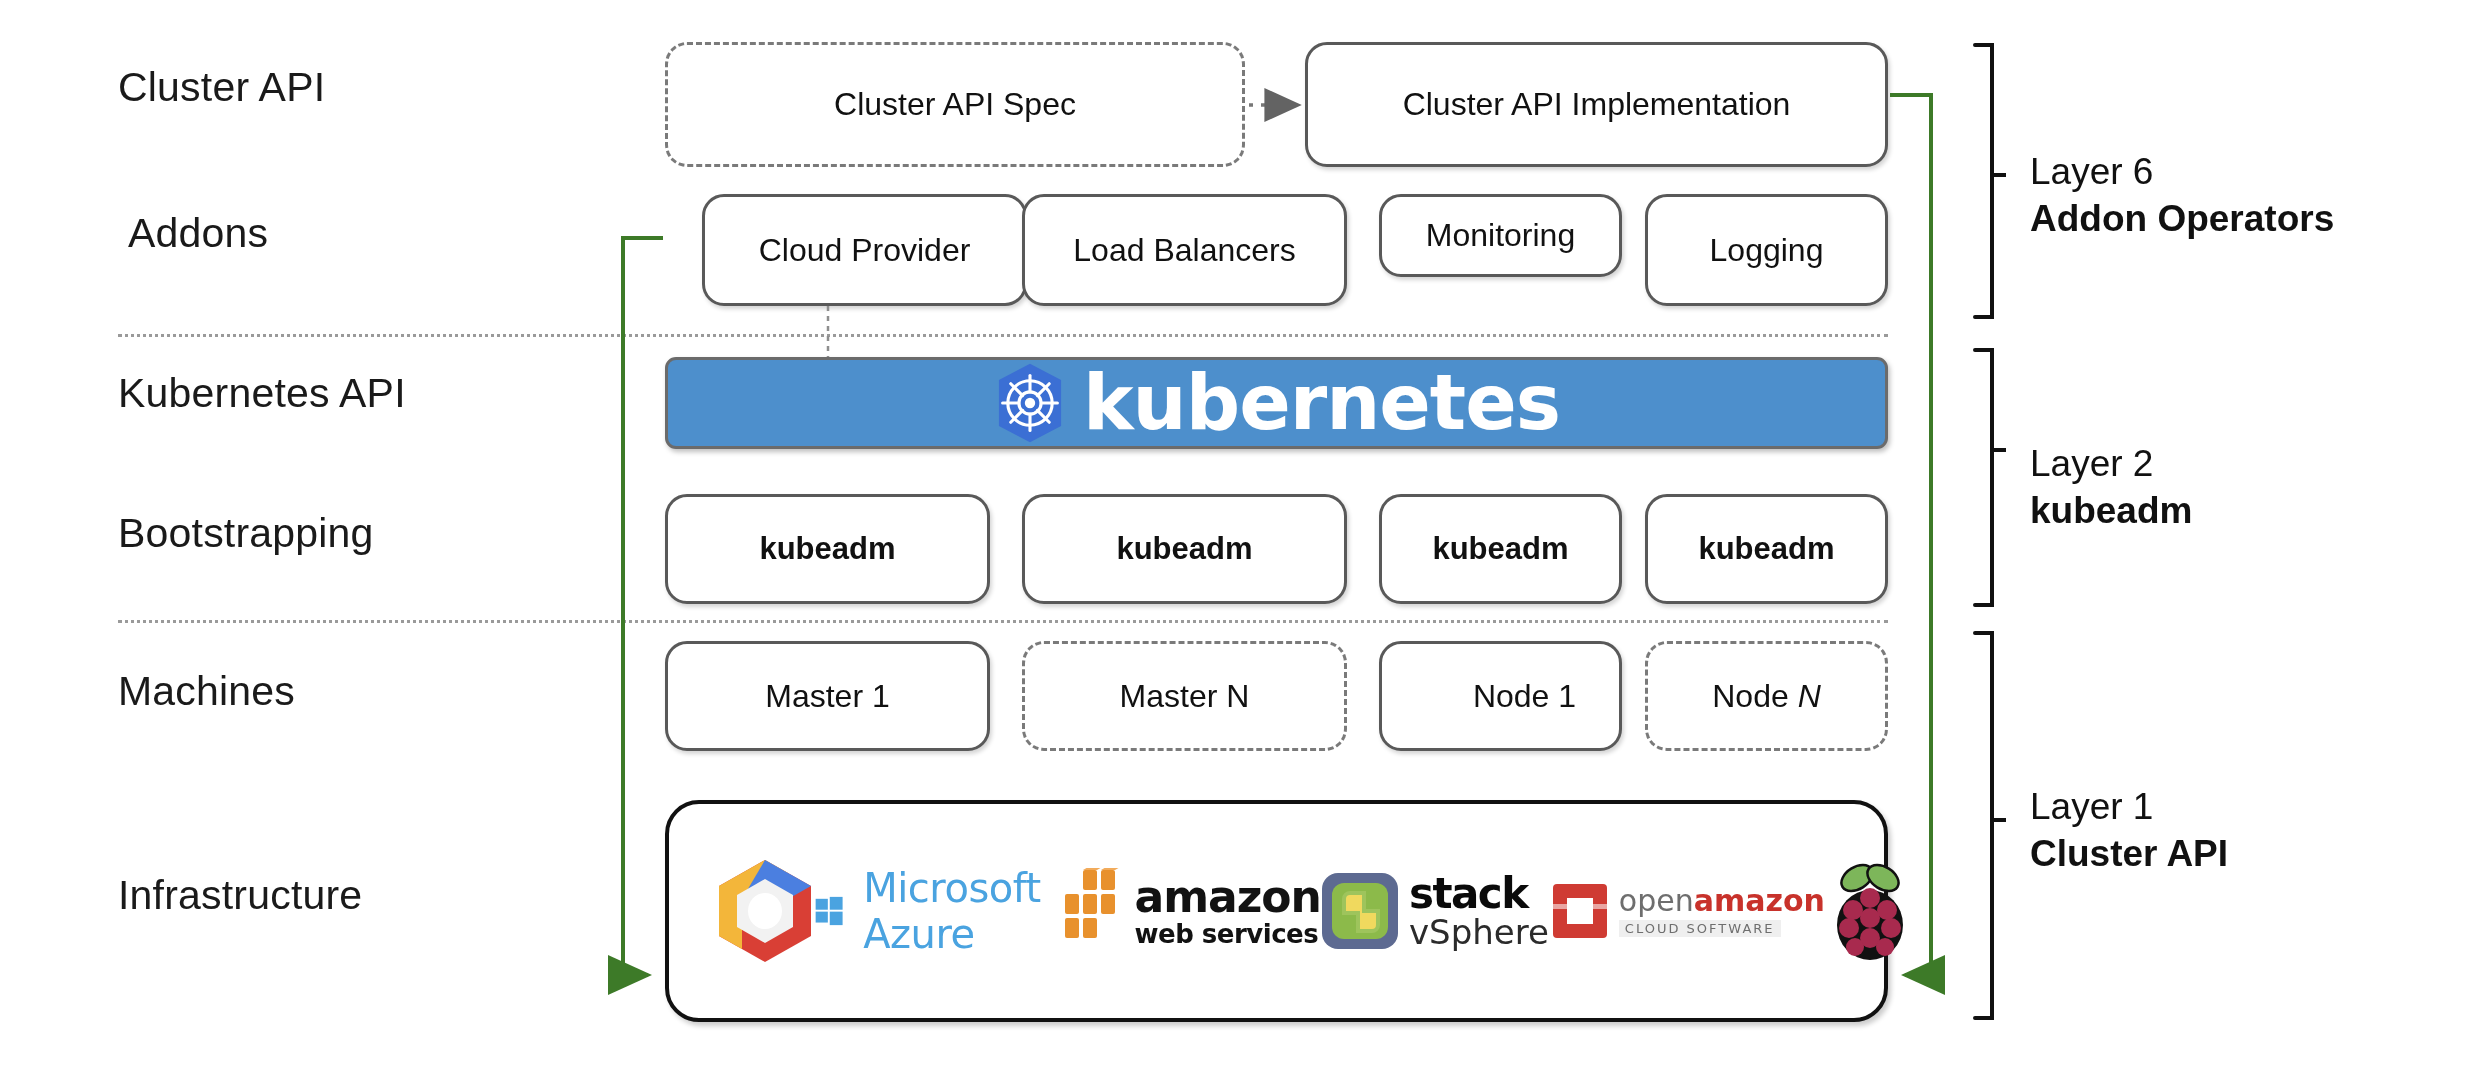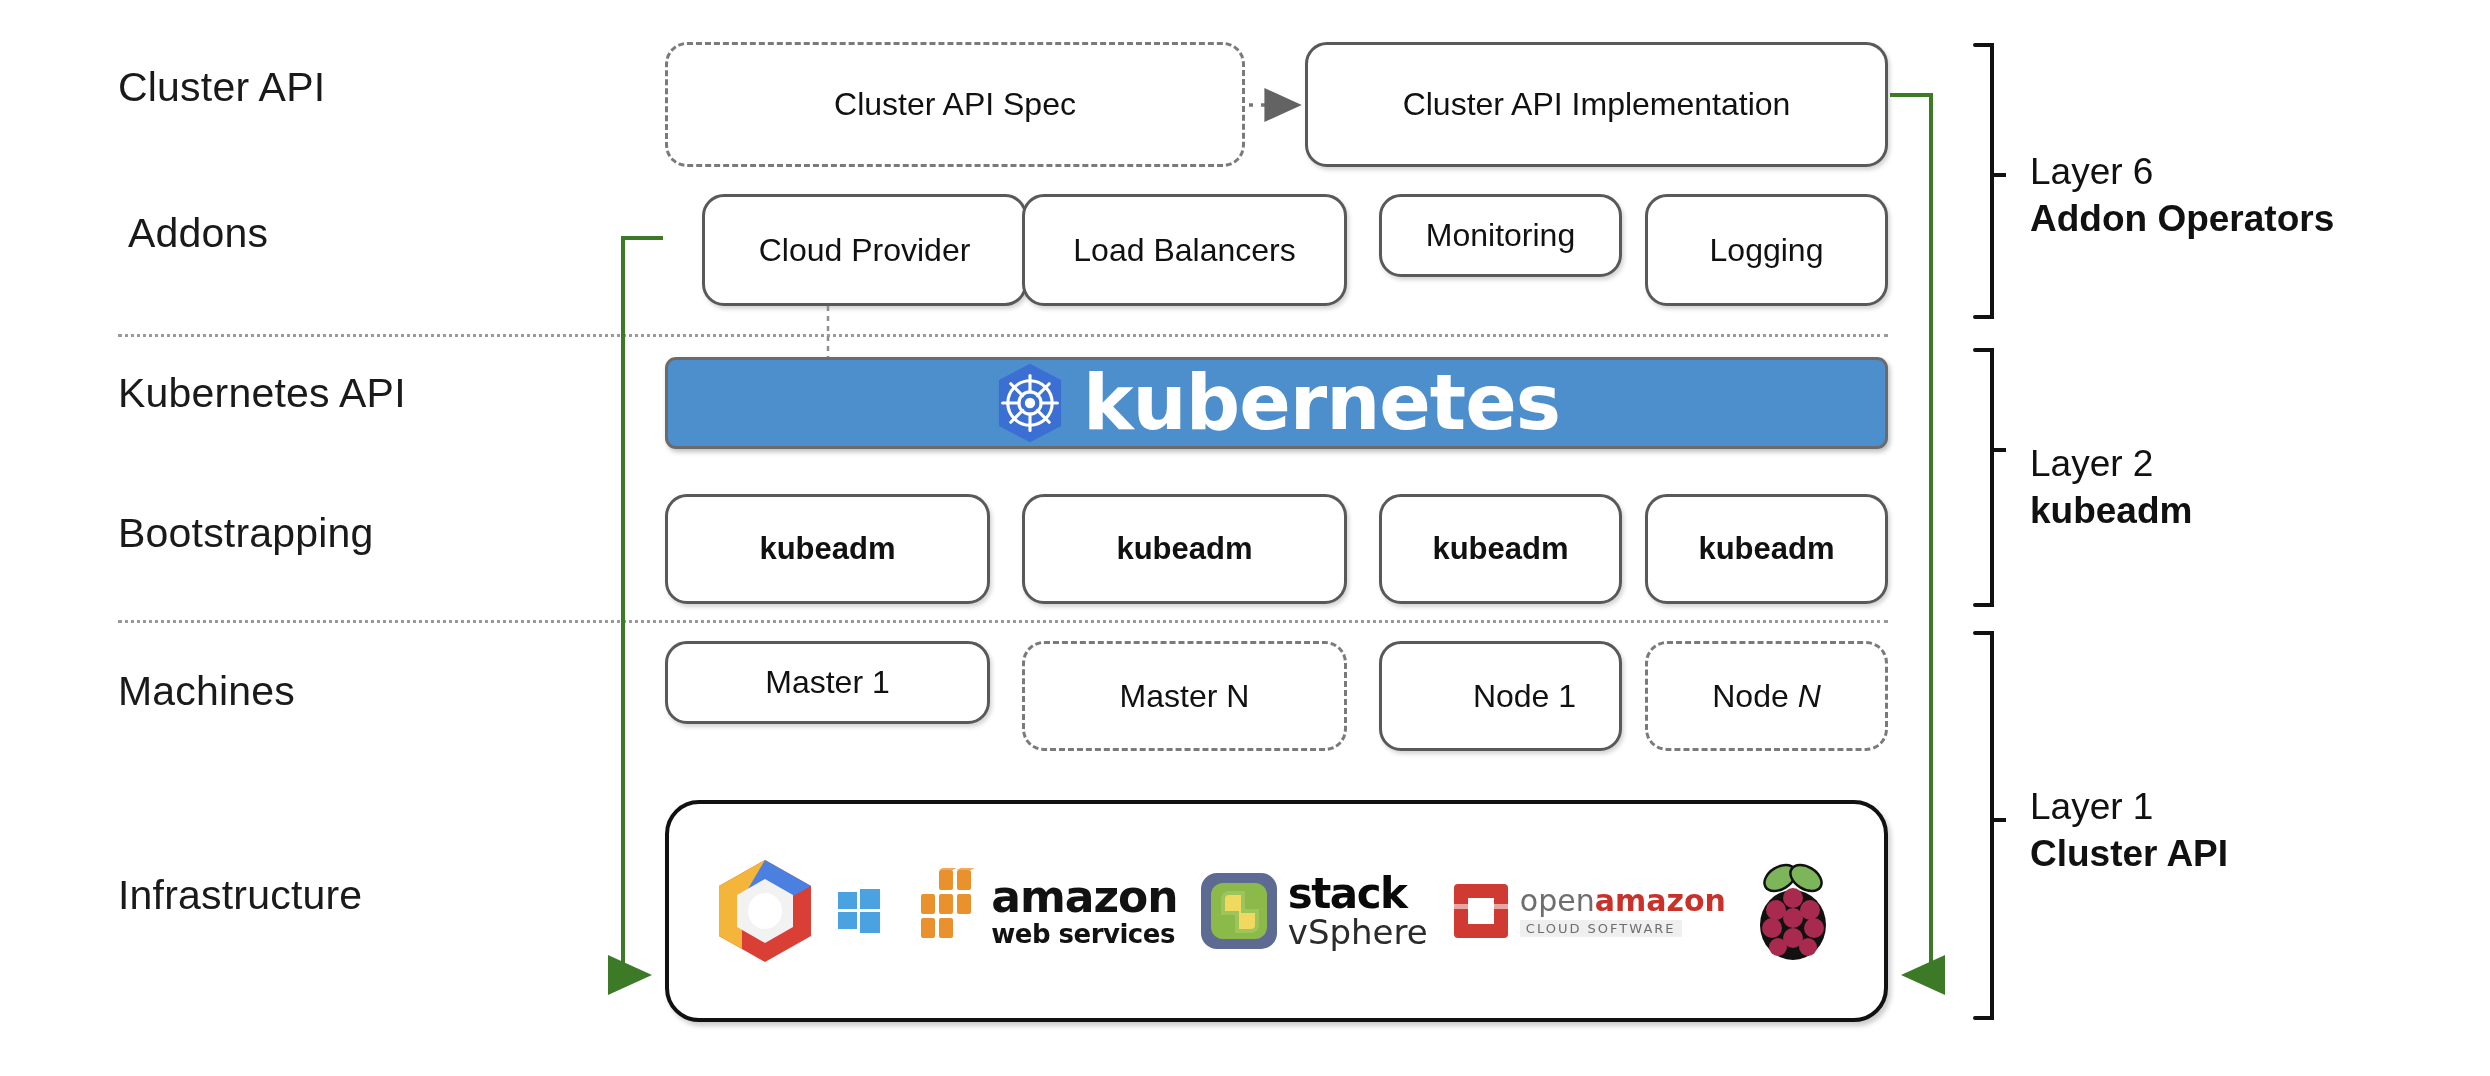--- a/index.html
+++ b/index.html
@@ -178,21 +178,21 @@
   <div class="box bold-label" style="left:1022px;top:494px;width:325px;height:110px;">
     <span>kubeadm</span>
   </div>
   <div class="box bold-label" style="left:1379px;top:494px;width:243px;height:110px;">
     <span>kubeadm</span>
   </div>
   <div class="box bold-label" style="left:1645px;top:494px;width:243px;height:110px;">
     <span>kubeadm</span>
   </div>
 
-  <div class="box" style="left:665px;top:641px;width:325px;height:83px;">
+  <div class="box" style="left:665px;top:641px;width:325px;height:110px;">
     <span>Master 1</span>
   </div>
   <div class="box dashed" style="left:1022px;top:641px;width:325px;height:110px;">
     <span>Master N</span>
   </div>
   <div class="box" style="left:1379px;top:641px;width:243px;height:110px;padding-left:48px;">
     <span>Node 1</span>
   </div>
   <div class="box dashed" style="left:1645px;top:641px;width:243px;height:110px;">
     <span style="font-style:normal;">Node <i>N</i></span>
@@ -211,20 +211,21 @@
       </svg>
     </span>
 
     <span class="logo-slot" style="gap:10px;">
       <svg width="44" height="44" viewBox="0 0 44 44" style="margin-right:10px;">
         <rect x="1" y="3" width="19" height="17" fill="#4aa3e0"></rect>
         <rect x="23" y="0" width="20" height="20" fill="#4aa3e0"></rect>
         <rect x="1" y="23" width="19" height="17" fill="#4aa3e0"></rect>
         <rect x="23" y="23" width="20" height="21" fill="#4aa3e0"></rect>
       </svg>
+      <span class="azure-txt">Microsoft Azure</span>
     </span>
 
     <span class="logo-slot">
       <svg width="74" height="86" viewBox="0 0 74 86" style="margin-right:4px;">
         <g fill="#e8912d">
           <rect x="26" y="2" width="14" height="20" rx="2"></rect>
           <rect x="44" y="2" width="14" height="20" rx="2"></rect>
           <rect x="8" y="26" width="14" height="20" rx="2"></rect>
           <rect x="26" y="26" width="14" height="20" rx="2"></rect>
           <rect x="44" y="26" width="14" height="20" rx="2"></rect>

